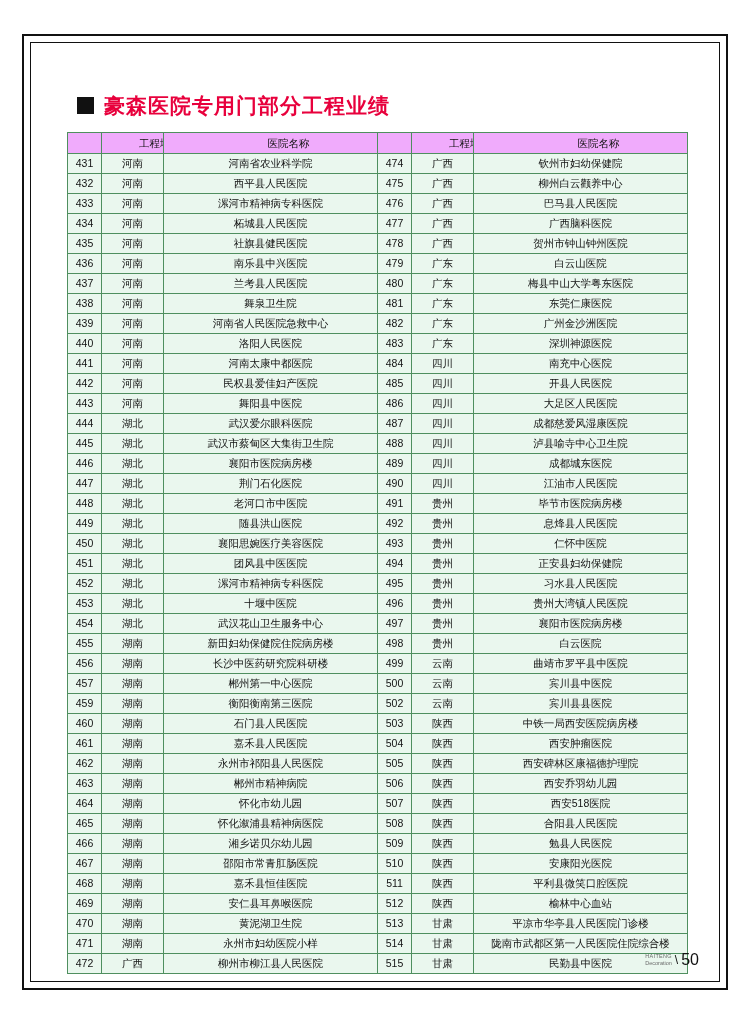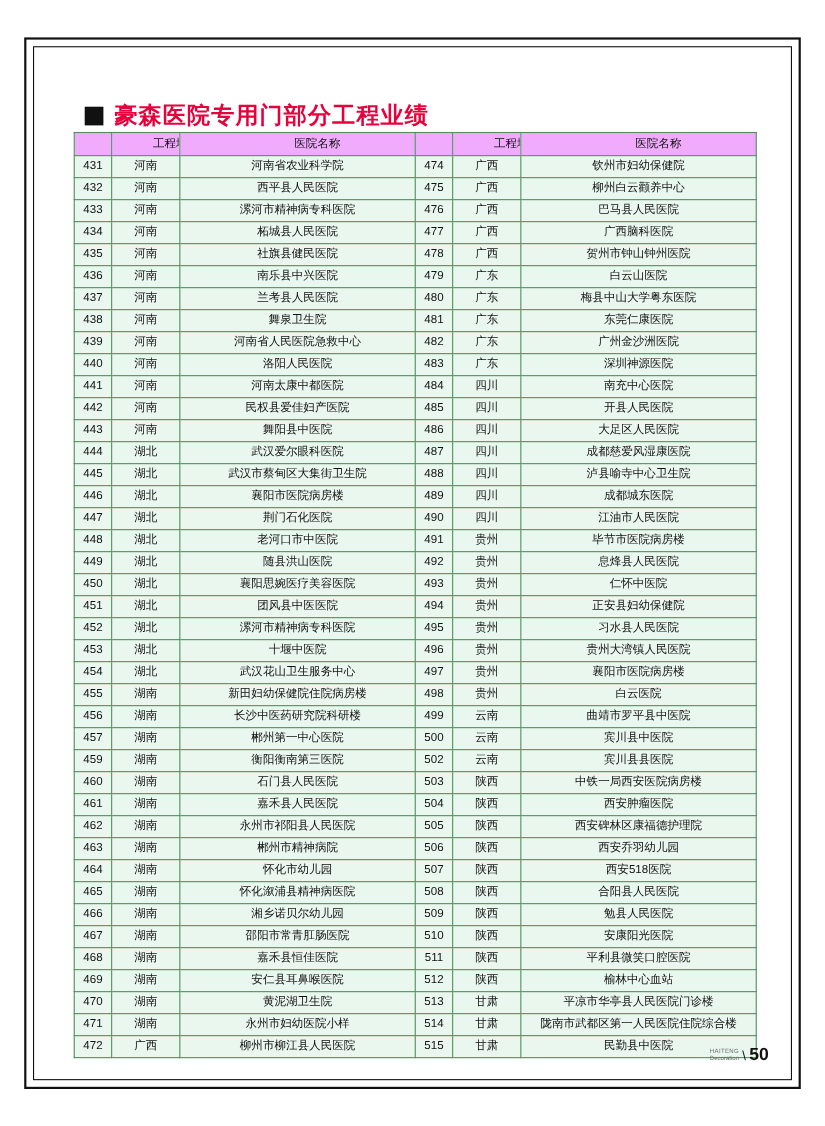--- a/index.html
+++ b/index.html
@@ -42,21 +42,21 @@
   }
   .content {
     position: absolute;
     left: 0; top: 0; right: 0; bottom: 0;
     padding: 30px 36px 10px 36px;
     box-sizing: border-box;
   }
   .title-row {
     display: flex;
     align-items: center;
-    margin: 22px 0 4px 10px;
+    margin: 22px 0 16px 10px;
   }
   .title-square {
     width: 17px;
     height: 17px;
     background: #111;
     margin-right: 10px;
     flex: none;
   }
   .title-text {
     color: #e8003c;
@@ -111,21 +111,21 @@
   .footer-brand {
     font-size: 5.5px;
     color: #6b6b6b;
     line-height: 1.25;
     text-align: right;
     font-family: "Liberation Sans", sans-serif;
   }
   .footer-brand .b1 { letter-spacing: .3px; }
   .footer-pageno {
     font-size: 16px;
-    font-weight: bold;
+    font-weight: normal;
     color: #111;
     line-height: .95;
   }
   .slash {
     color: #111;
     font-size: 12px;
     line-height: 1;
     padding-bottom: 1px;
   }
 </style>

